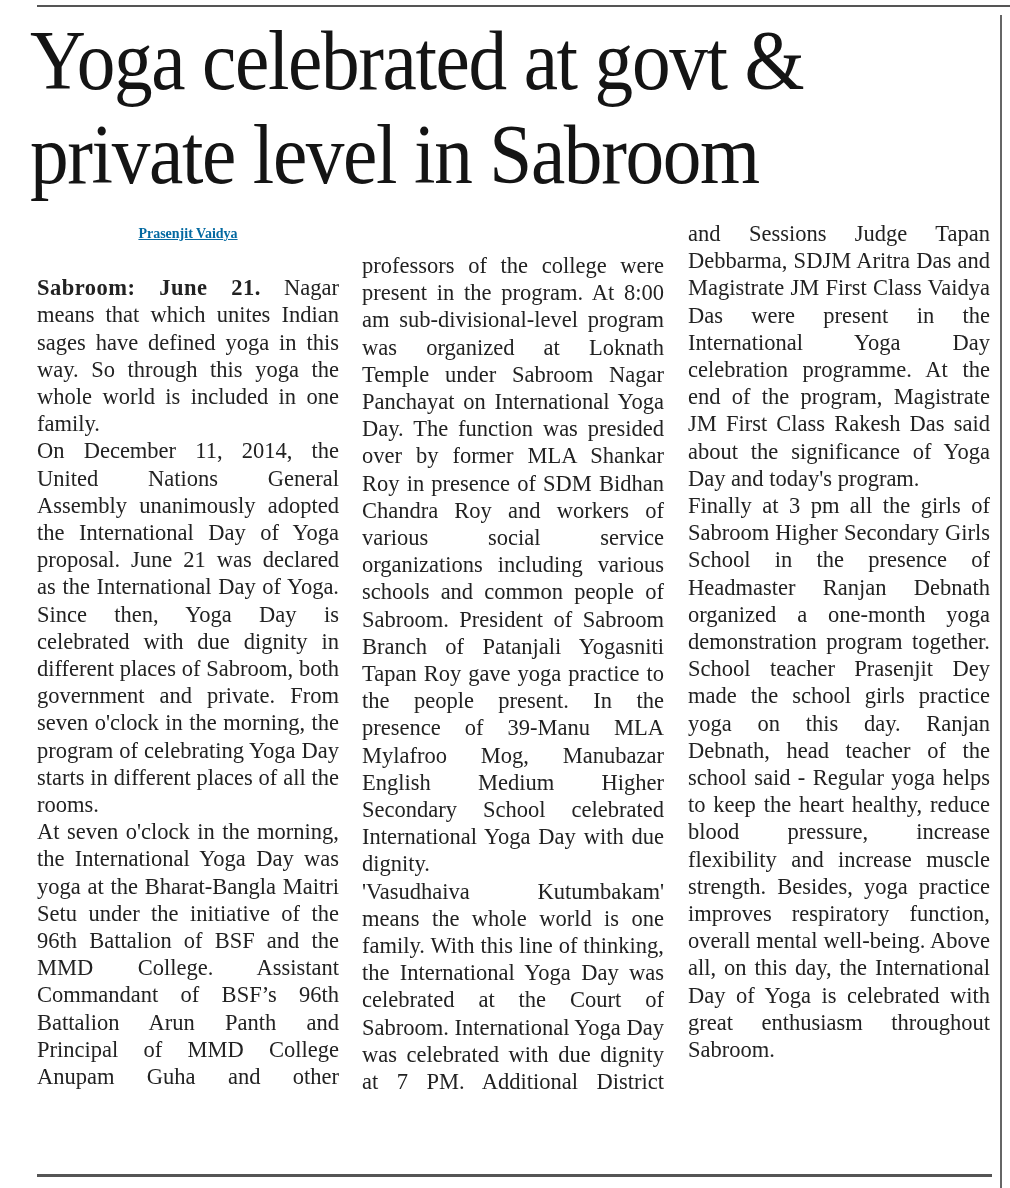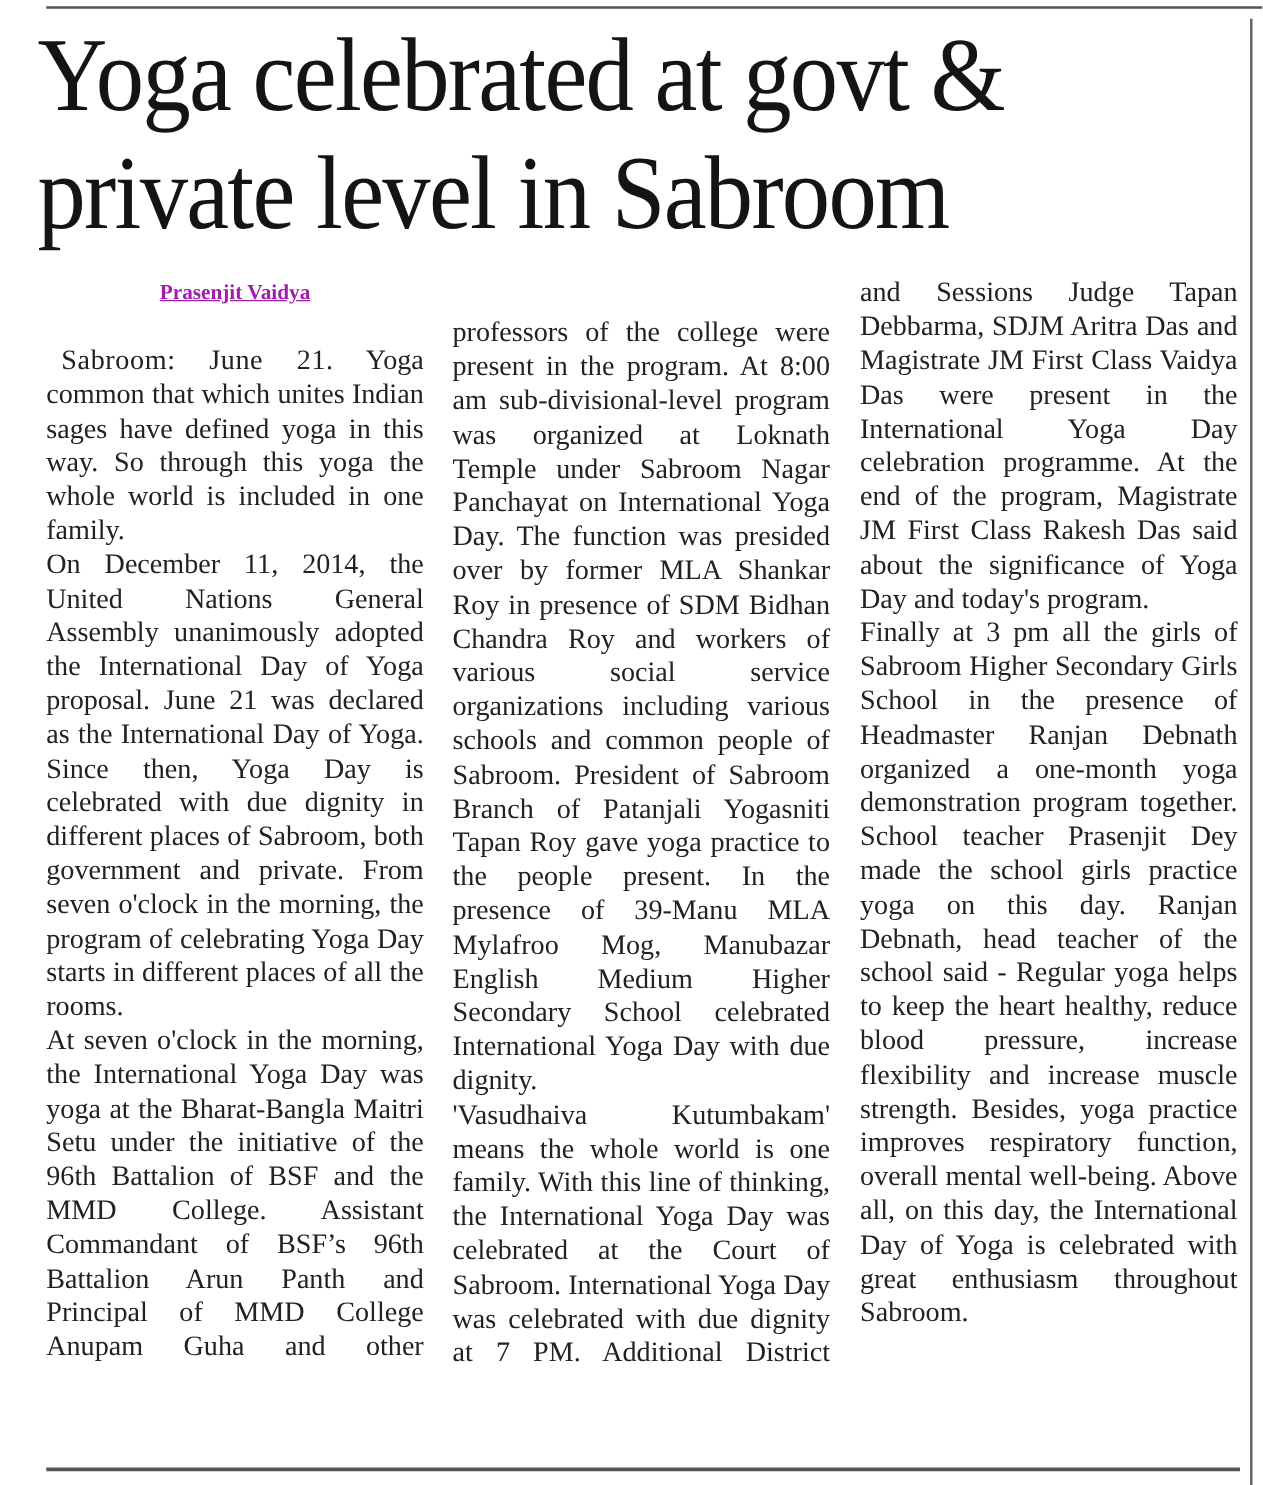--- a/index.html
+++ b/index.html
@@ -6,37 +6,37 @@
   body { width:1010px; height:1188px; position:relative; overflow:hidden; font-family:"Liberation Serif","DejaVu Serif",serif; color:#1e1e1e; }
   .top-rule { position:absolute; left:37px; top:5px; width:973px; height:2px; background:#555; }
   .bottom-rule { position:absolute; left:37px; top:1174px; width:955px; height:3px; background:#555; }
   .right-rule { position:absolute; left:1000px; top:15px; width:2px; height:1173px; background:#666; }
   .headline { position:absolute; left:30px; top:14px; width:965px; margin:0; font-family:"Liberation Serif",serif; font-weight:normal; font-size:84px; line-height:94px; color:#141414; letter-spacing:-1.5px; transform:scaleX(0.92); transform-origin:left top; white-space:nowrap; }
   .col { position:absolute; top:220px; font-size:22.5px; line-height:27.2px; text-align:justify; color:#222; }
   .col p { margin:0; text-align:justify; text-align-last:left; }
   .col1 { left:37px; width:302px; }
   .col2 { left:362px; width:302px;margin-top:32px; }
   .col3 { left:688px; width:302px; }
-  .byline { text-align:center; text-align-last:center !important; font-weight:bold; text-decoration:underline; margin-bottom:27px !important; font-size:17px; color:#a21caf; }
-  .dateline { font-weight:normal; letter-spacing:0.5px;margin-left:12px; }
+  .byline { text-align:center; text-align-last:center !important; font-weight:bold; text-decoration:underline; margin-bottom:27px !important; font-size:14px; color:#0369a1; }
+  .dateline { font-weight:bold; letter-spacing:0.5px; }
 </style>
 </head>
 <body>
 
 <div class="top-rule"></div>
 <div class="right-rule"></div>
 
 <h1 class="headline">
   <span>Yoga celebrated at govt &amp;</span><br>
   <span>private level in Sabroom</span>
 </h1>
 
 <div class="col col1">
   <p class="byline">Prasenjit Vaidya</p>
-  <p><span class="dateline">Sabroom: June 21.</span><span> Yoga common that which unites Indian sages have defined yoga in this way. So through this yoga the whole world is included in one family.</span></p>
+  <p><span class="dateline">Sabroom: June 21.</span><span> Nagar means that which unites Indian sages have defined yoga in this way. So through this yoga the whole world is included in one family.</span></p>
   <p>On December 11, 2014, the United Nations General Assembly unanimously adopted the International Day of Yoga proposal. June 21 was declared as the International Day of Yoga. Since then, Yoga Day is celebrated with due dignity in different places of Sabroom, both government and private. From seven o'clock in the morning, the program of celebrating Yoga Day starts in different places of all the rooms.</p>
   <p style="text-align-last:justify;">At seven o'clock in the morning, the International Yoga Day was yoga at the Bharat-Bangla Maitri Setu under the initiative of the 96th Battalion of BSF and the MMD College. Assistant Commandant of BSF’s 96th Battalion Arun Panth and Principal of MMD College Anupam Guha and other</p>
 </div>
 
 <div class="col col2">
   <p>professors of the college were present in the program. At 8:00 am sub-divisional-level program was organized at Loknath Temple under Sabroom Nagar Panchayat on International Yoga Day. The function was presided over by former MLA Shankar Roy in presence of SDM Bidhan Chandra Roy and workers of various social service organizations including various schools and common people of Sabroom. President of Sabroom Branch of Patanjali Yogasniti Tapan Roy gave yoga practice to the people present. In the presence of 39-Manu MLA Mylafroo Mog, Manubazar English Medium Higher Secondary School celebrated International Yoga Day with due dignity.</p>
   <p style="text-align-last:justify;">'Vasudhaiva Kutumbakam' means the whole world is one family. With this line of thinking, the International Yoga Day was celebrated at the Court of Sabroom. International Yoga Day was celebrated with due dignity at 7 PM. Additional District</p>
 </div>
 
 <div class="col col3">

